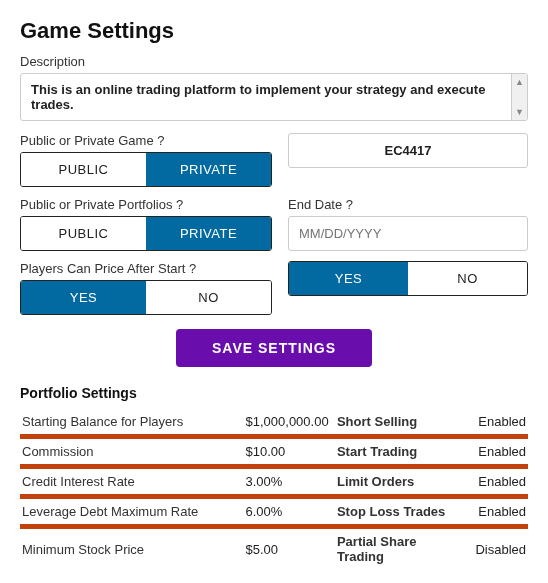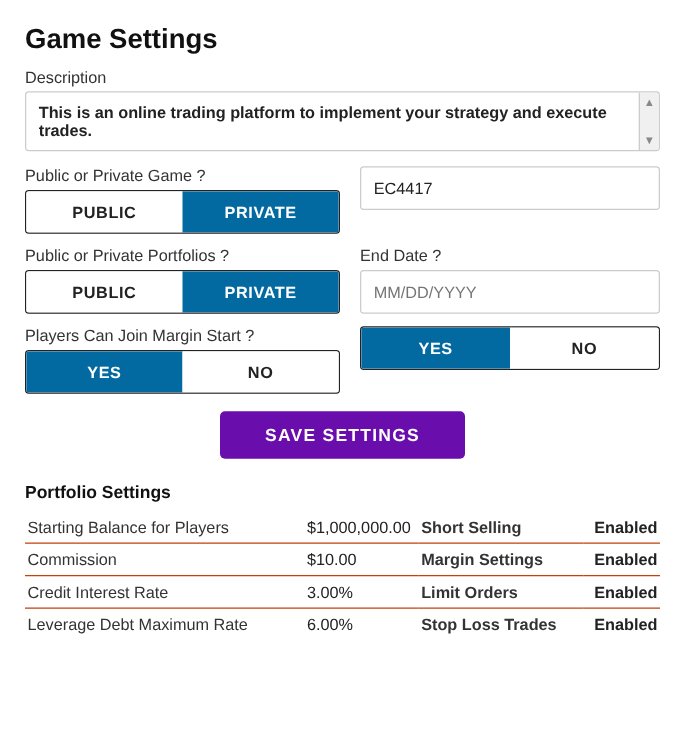--- a/index.html
+++ b/index.html
@@ -72,21 +72,21 @@
       border: 1.5px solid #222;
       border-radius: 3px;
       overflow: hidden;
       width: 100%;
     }
     .toggle-btn {
       flex: 1;
       padding: 9px 0;
       text-align: center;
       font-size: 13px;
-      font-weight: bold;
+      font-weight: normal;
       letter-spacing: 0.5px;
       cursor: pointer;
       background: #fff;
       color: #222;
       border: none;
       outline: none;
     }
     .toggle-btn.active {
       background: #0369a1;
       color: #fff;
@@ -95,21 +95,22 @@
       width: 100%;
       border: 1px solid #ccc;
       border-radius: 3px;
       padding: 9px 10px;
       font-size: 13px;
       color: #999;
       outline: none;
     }
     .input-field.has-value {
       color: #222;
-      font-weight: 400;
+      font-weight: 700;
+      text-align: center;
     }
     .save-btn-wrap {
       display: flex;
       justify-content: center;
       margin: 14px 0 18px 0;
     }
     .save-btn {
       background: #6a0dad;
       color: #fff;
       border: none;
@@ -139,26 +140,26 @@
       font-weight: 500;
       width: 18%;
     }
     .portfolio-table tr td:nth-child(3) {
       color: #333;
       width: 26%;
       font-weight: bold;
     }
     .portfolio-table tr td:nth-child(4) {
       color: #222;
-      font-weight: 700;
+      font-weight: 400;
       text-align: right;
       width: 12%;
     }
     .portfolio-table tr:not(:last-child) td {
-      border-bottom: 1px solid #c2410c;
+      border-bottom: 5px solid #c2410c;
     }
     .players-row {
       margin-bottom: 10px;
     }
   </style>
 </head>
 <body>
 
 <h1>Game Settings</h1>
 
@@ -198,21 +199,21 @@
   </div>
   <div class="col-right">
     <div class="label">End Date ?</div>
     <input class="input-field" type="text" placeholder="MM/DD/YYYY" style="">
   </div>
 </div>
 
 <div class="two-col players-row">
   <div class="col-left">
     <div class="label">
-      <span>Players Can Join Margin Start ?</span>
+      <span>Players Can Price After Start ?</span>
     </div>
     <div class="toggle-group">
       <button class="toggle-btn active">YES</button>
       <button class="toggle-btn">NO</button>
     </div>
   </div>
   <div class="col-right">
     <div class="toggle-group">
       <button class="toggle-btn active">YES</button>
       <button class="toggle-btn">NO</button>
@@ -230,29 +231,35 @@
   <tbody id="portfolio-rows">
       <tr>
     <td>Starting Balance for Players</td>
     <td>$1,000,000.00</td>
     <td>Short Selling</td>
     <td>Enabled</td>
   </tr>
       <tr>
     <td>Commission</td>
     <td>$10.00</td>
-    <td>Margin Settings</td>
+    <td>Start Trading</td>
     <td>Enabled</td>
   </tr>
       <tr>
     <td>Credit Interest Rate</td>
     <td>3.00%</td>
     <td>Limit Orders</td>
     <td>Enabled</td>
   </tr>
       <tr>
     <td>Leverage Debt Maximum Rate</td>
     <td>6.00%</td>
     <td>Stop Loss Trades</td>
     <td>Enabled</td>
   </tr>
+      <tr>
+    <td>Minimum Stock Price</td>
+    <td>$5.00</td>
+    <td>Partial Share Trading</td>
+    <td>Disabled</td>
+  </tr>
     </tbody>
 </table>
 
 </body></html>

